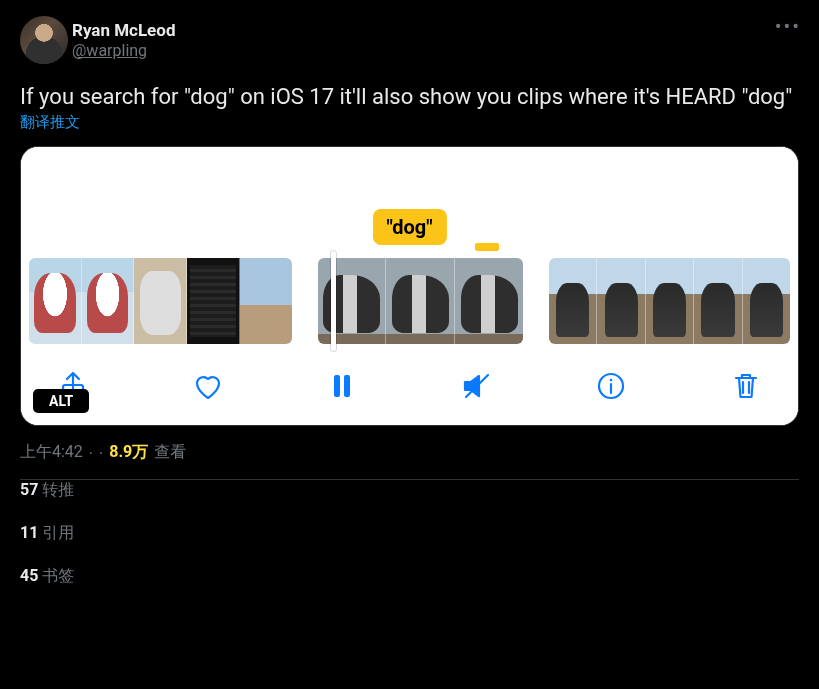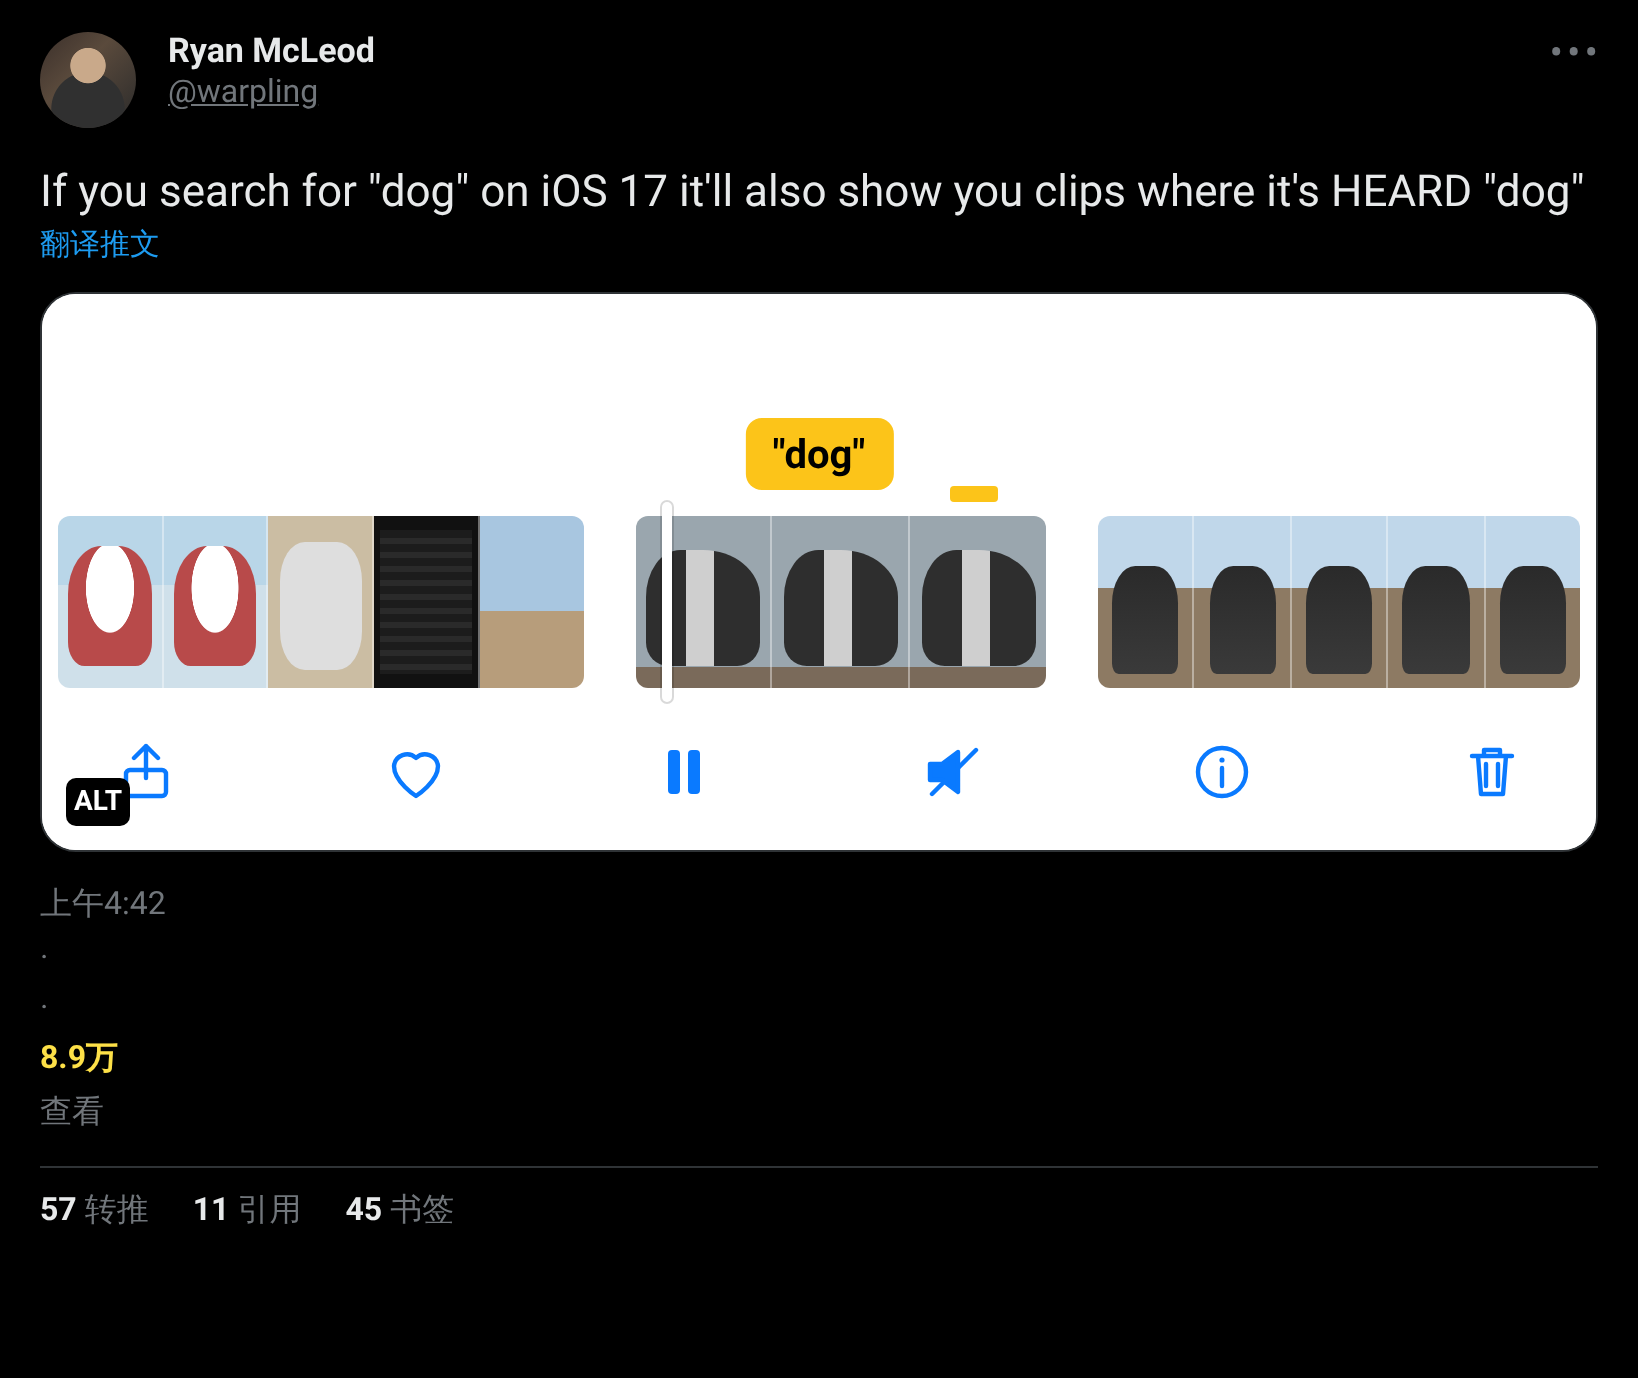--- a/index.html
+++ b/index.html
@@ -1,18 +1,18 @@
 <!DOCTYPE html>
 <html><head>
 <meta charset="utf-8">
 <style>
   * { box-sizing: border-box; margin: 0; padding: 0; }
   html, body { width: 819px; height: 689px; background: #000; font-family: -apple-system, BlinkMacSystemFont, "Segoe UI", Roboto, Helvetica, Arial, sans-serif; color: #e7e9ea; overflow: hidden; }
   .tweet { padding: 16px 20px 0 20px; position: relative; }
-  .header { display: flex; align-items: flex-start; gap: 16px; }
+  .header { display: flex; align-items: center; gap: 4px; }
   .avatar { width: 48px; height: 48px; border-radius: 50%; background: linear-gradient(135deg,#3a2f2a 0%, #5a4a3c 40%, #2a2a2a 100%); flex-shrink: 0; position: relative; overflow: hidden; }
   .avatar::after { content:""; position:absolute; inset:0; background: radial-gradient(circle at 50% 35%, #c9a98a 0 22%, transparent 23%), radial-gradient(circle at 50% 80%, #303030 0 40%, transparent 41%); }
   .names { display: flex; flex-direction: column; line-height: 1.2; }
   .display-name { font-weight: 700; font-size: 17px; color: #e7e9ea; }
   .handle { font-size: 16px; color: #71767b; text-decoration: underline; }
   .more { position: absolute; top: 14px; right: 18px; color: #71767b; font-size: 20px; letter-spacing: 2px; cursor: pointer; }
   .tweet-text { margin-top: 18px; font-size: 22px; line-height: 1.35; color: #e7e9ea; }
   .translate-link { font-size: 15px; color: #1d9bf0; cursor: pointer; display: inline-block; }
   .media-card { margin-top: 14px; width: 100%; background: #fff; border-radius: 18px; overflow: hidden; position: relative; border: 1px solid #2f3336; }
   .media-top { height: 108px; background: #fff; position: relative; }
@@ -37,25 +37,25 @@
   .g2 .frame::after { content:""; position:absolute; left:8%; right:8%; top:20%; bottom:12%; background: linear-gradient(90deg,#2e2e2e 0 35%, #cfcfcf 35% 60%, #2e2e2e 60% 100%); border-radius: 30% 50% 20% 20% / 40% 40% 20% 20%; }
   
   .g3 .frame { background: linear-gradient(180deg,#c0d7ea 0 42%, #8d7a63 42% 100%); position:relative; }
   .g3 .frame::after { content:""; position:absolute; left:15%; right:15%; top:30%; bottom:8%; background: linear-gradient(#2a2a2a,#3a3a3a); border-radius: 35% 35% 10% 10%; }
   .playhead { position: absolute; top: -4px; bottom: -4px; width: 5px; background: #fff; border-radius: 3px; left: 310px; box-shadow: 0 0 0 1px rgba(0,0,0,0.15); z-index: 3; }
   .yellow-mark { position: absolute; top: -12px; left: 454px; width: 24px; height: 8px; background: #fcc419; border-radius: 2px; z-index:2; }
   .toolbar { height: 78px; display: flex; align-items: center; justify-content: space-between; padding: 0 34px; background: #fff; }
   .tool { width: 36px; height: 36px; display: flex; align-items: center; justify-content: center; cursor: pointer; }
   .tool svg { width: 32px; height: 32px; stroke: #0a7aff; fill: none; stroke-width: 2.2; stroke-linecap: round; stroke-linejoin: round; }
   .tool.pause svg rect { fill: #0a7aff; stroke: none; }
-  .alt-badge { position: absolute; left: 12px; bottom: 12px; background: #000; color: #fff; font-size: 14px; font-weight: 700; padding: 4px 4px; border-radius: 5px; }
-  .meta-line { margin-top: 16px; font-size: 16px; color: #71767b; display: flex; align-items: flex-start; gap: 6px; flex-direction: column; }
+  .alt-badge { position: absolute; left: 12px; bottom: 12px; background: #000; color: #fff; font-size: 14px; font-weight: 700; padding: 4px 16px; border-radius: 5px; }
+  .meta-line { margin-top: 16px; font-size: 16px; color: #71767b; display: flex; align-items: flex-end; gap: 6px; }
   .meta-line .bold { color: #fde047; font-weight: 700; }
   .divider { height: 1px; background: #2f3336; margin: 16px 0 0 0; }
-  .stats { display: flex; gap: 22px; margin-top: 11px; font-size: 16px; color: #71767b; }
+  .stats { display: flex; gap: 22px; margin-top: 0; font-size: 16px; color: #71767b; flex-direction: column; }
   .stats .b { color: #e7e9ea; font-weight: 700; margin-right: 4px; }
 </style>
 </head>
 <body>
 
 <div class="tweet">
 
   <div class="header">
     <div class="avatar"></div>
     <div class="names">

